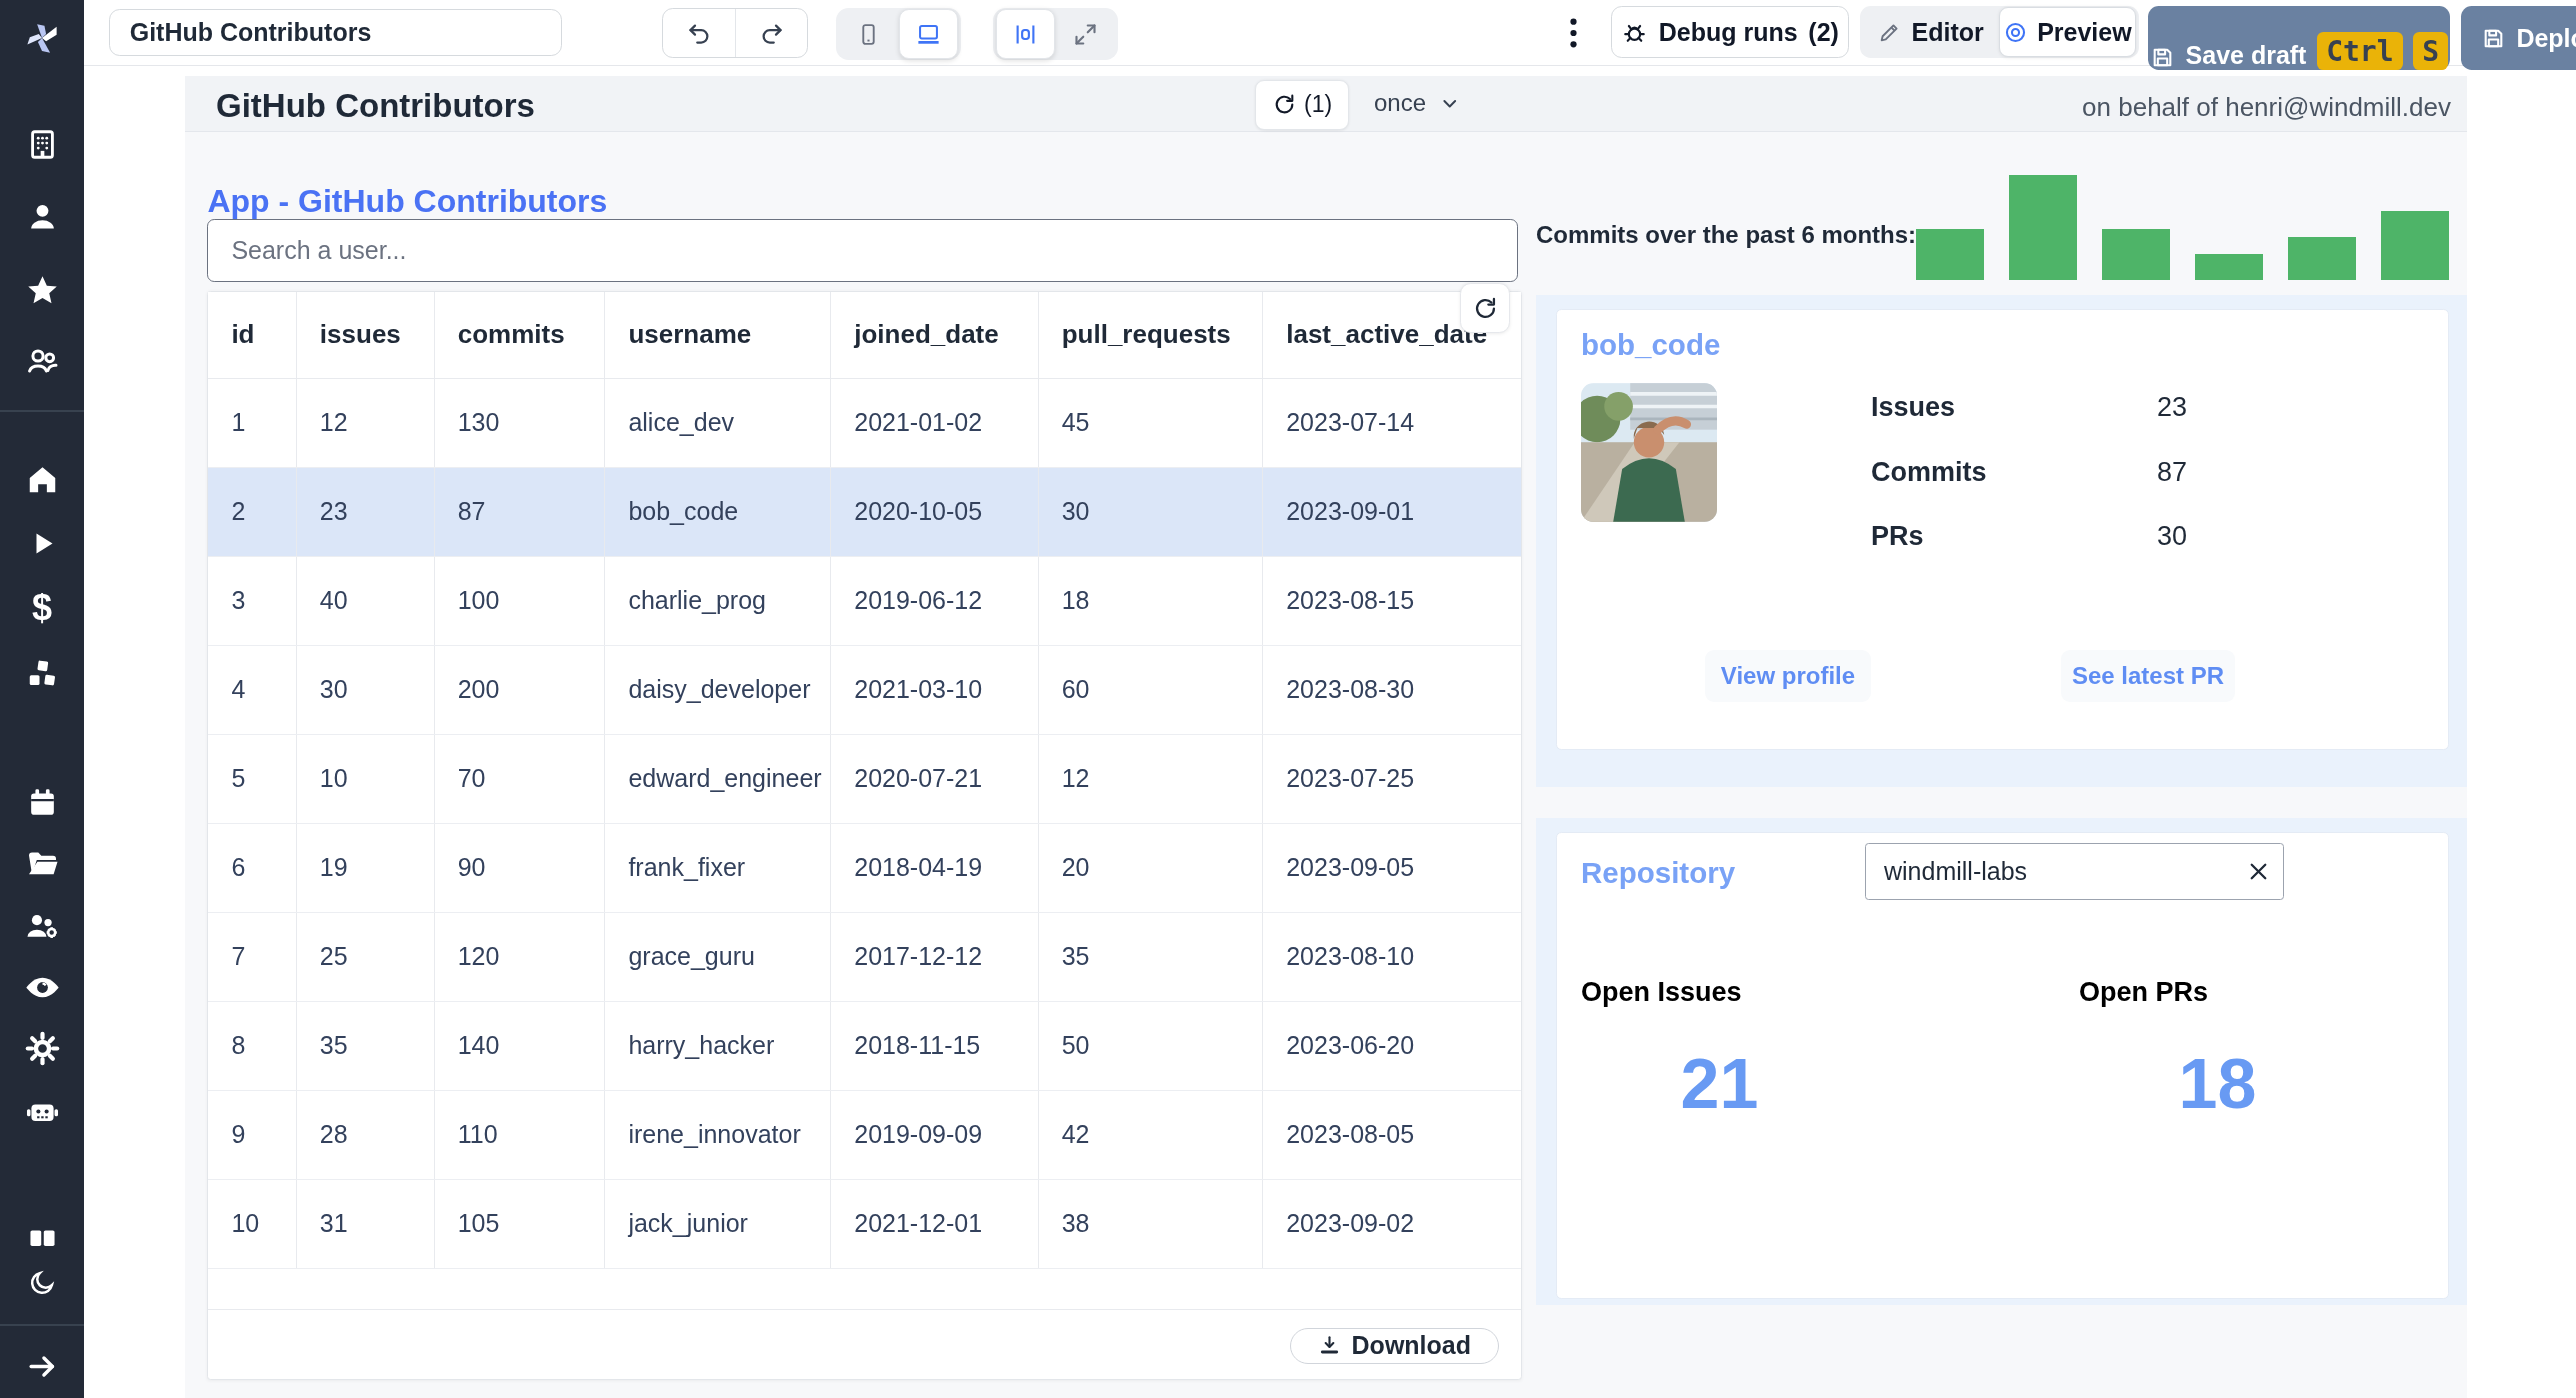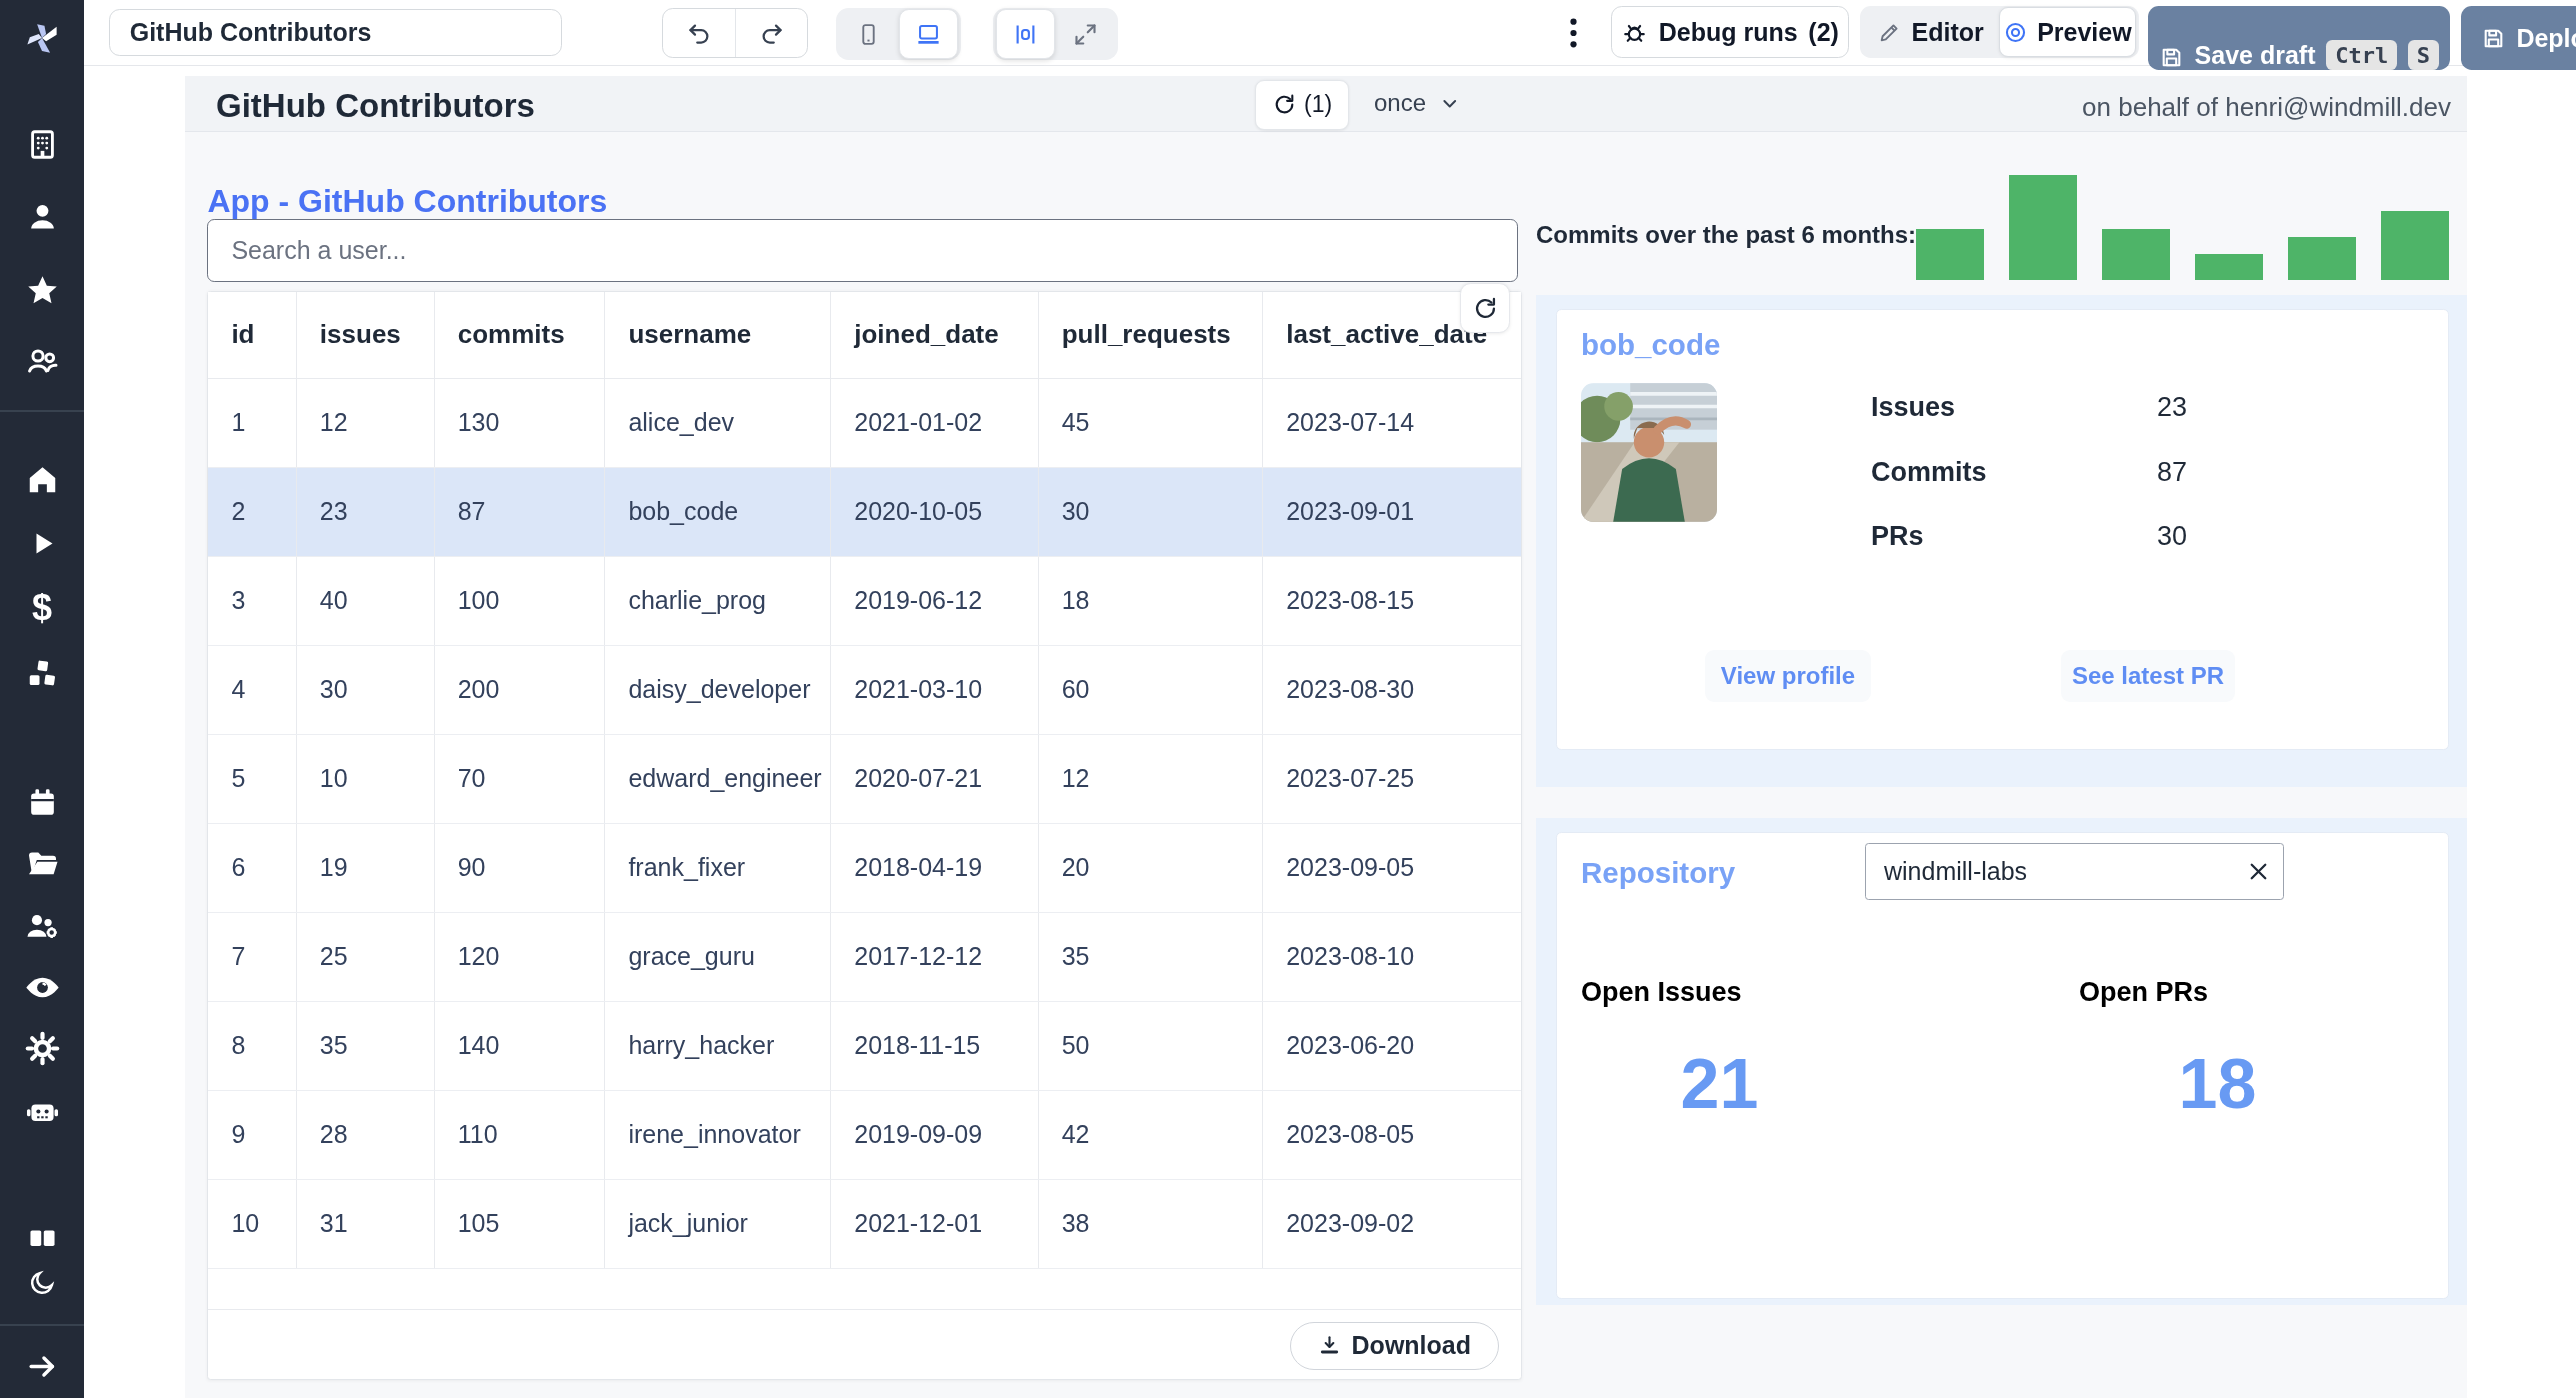--- a/index.html
+++ b/index.html
@@ -36,22 +36,22 @@
     gap:10.7px; font-size:25px; font-weight:700; color:#111827; cursor:pointer; }
   .debug-count { font-weight:600; }
   .mode-group { position:absolute; left:1776px; top:6.3px; width:279px; height:52px; background:#eef0f3;
     border-radius:10.7px; display:flex; align-items:center; padding:0 2.7px; }
   .mode-tab { flex:1; height:47px; display:flex; align-items:center; justify-content:center; gap:9px;
     font-size:25px; font-weight:700; color:#111827; border-radius:9px; cursor:pointer;text-align:right; }
   .mode-tab.active { background:#fff; border:0.9px solid #d9dde2; height:50px; box-shadow:0 0.9px 3.6px rgba(0,0,0,.08); }
   .slate-btn { position:absolute; top:6.3px; height:64px; background:#6a81a1; border-radius:10.7px;
     display:flex; align-items:flex-end; color:#fff; font-size:25px; font-weight:700; cursor:pointer; }
   .save-btn { left:2064px; width:302px; justify-content:center; gap:10.7px; }
-  kbd { background:#e5e5e5; color:#374151; border-radius:6.3px; padding:2.7px 9px;
-    font-family:"DejaVu Sans Mono", monospace; font-size:22px; font-weight:700; }
+  kbd { background:#eab308; color:#374151; border-radius:6.3px; padding:2.7px 9px;
+    font-family:"DejaVu Sans Mono", monospace; font-size:28px; font-weight:700; }
   .deploy-btn { left:2377px; width:199px; }
   .deploy-main { display:flex; align-items:center; gap:10.7px; padding:0 16px 0 19.7px; height:100%; }
 
   
   .canvas { position:absolute; left:84px; top:67px; width:2492px; height:1332px; background:#fff; }
   .frame { position:absolute; left:101px; top:9px; width:2282px; height:1323px; background:#f7f8fa; }
   .header-strip { position:absolute; left:0; top:0; width:100%; height:56px; background:#f1f3f6;
     border-bottom:0.9px solid #e4e7ec; }
   .app-header-title { position:absolute; left:31px; top:10.7px; font-size:33px; font-weight:800; color:#1f2937; }
   .hdr-refresh { position:absolute; left:1070px; top:3.6px; width:94px; height:50px; background:#fff;
@@ -77,21 +77,21 @@
   td { height:89px; padding:0 0 0 23px; font-size:25px; color:#33415c;
     border-right:0.9px solid #e8eaee; border-bottom:0.9px solid #eceef2; background:transparent; }
   th:last-child, td:last-child { border-right:none; }
   tr.hl td { background:#dbe6f8; }
   .tbl-refresh { position:absolute; left:1252px; top:-9px; width:50px; height:50px; background:#fff;
     border:0.9px solid #e6e8ec; border-radius:10.7px; box-shadow:0 0.9px 3.6px rgba(0,0,0,.08);
     display:flex; align-items:center; justify-content:center; color:#1f2937; cursor:pointer; z-index:5; }
   .t-spacer { position:absolute; left:0; top:972px; width:100%; height:46px; border-bottom:0.9px solid #e8eaee; }
   .t-footer { position:absolute; left:0; top:1018px; width:100%; height:71px; display:flex;
     align-items:center; justify-content:flex-end; padding-right:22.4px; }
-  .download-btn { height:48px; padding:0 27px; border:0.9px solid #d1d5db; border-radius:24px; background:#fff;
+  .download-btn { height:36px; padding:0 27px; border:0.9px solid #d1d5db; border-radius:24px; background:#fff;
     display:flex; align-items:center; gap:10.7px; font-size:25px; font-weight:700; color:#1f2937; cursor:pointer;text-align:center; }
 
   
   .chart-label { position:absolute; left:1351px; top:145px; font-size:24px; font-weight:700; color:#1f2937; }
   .chart { position:absolute; left:1731px; top:99px; width:533px; height:105px;
     display:flex; align-items:flex-end; gap:25px; }
   .bar { width:68px; }
 
   .panel { position:absolute; left:1351px; width:931px; background:#eaf2fc; }
   .panel-1 { top:219px; height:492px; }

